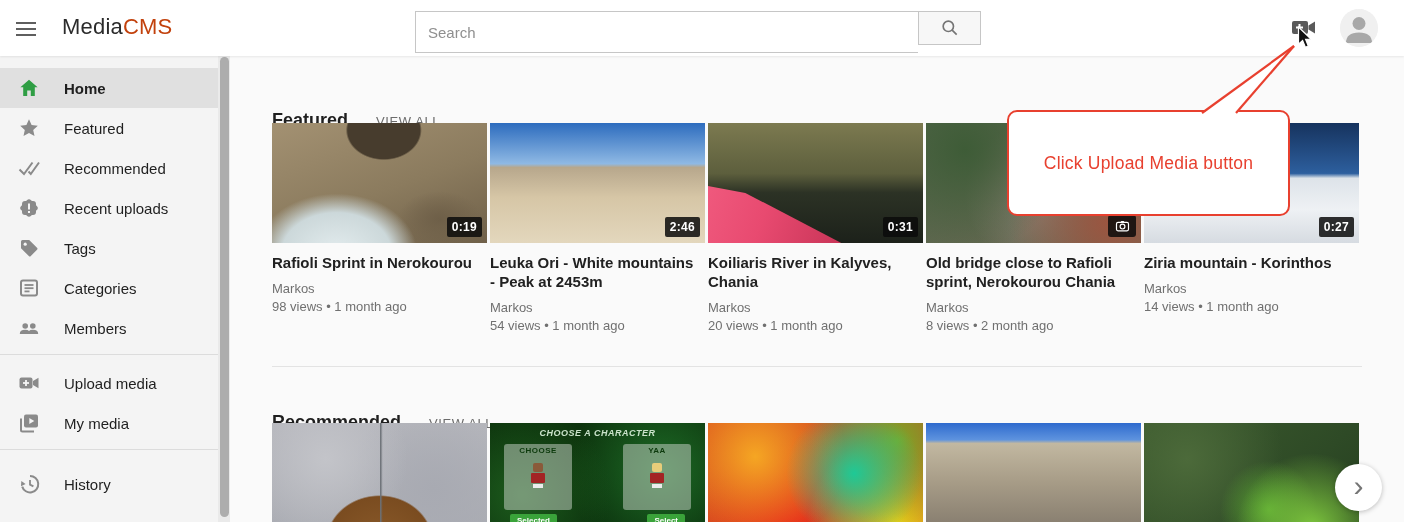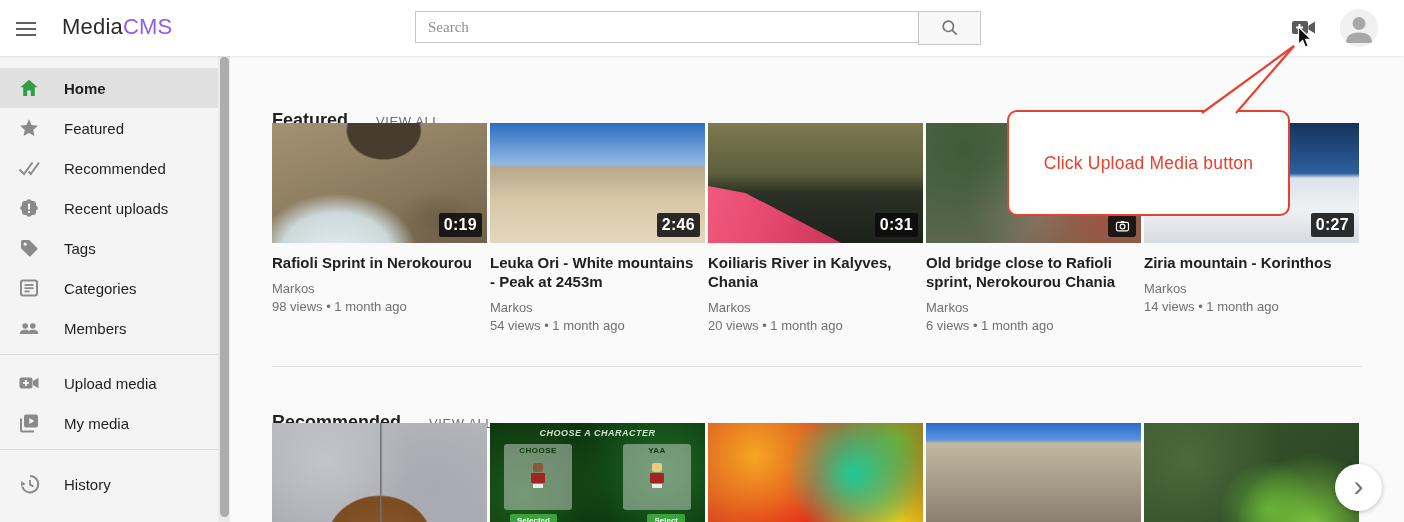--- a/index.html
+++ b/index.html
@@ -5,24 +5,24 @@
   * { margin:0; padding:0; box-sizing:border-box; }
   html,body { width:1404px; height:522px; overflow:hidden; background:#fafafa;
     font-family:"Liberation Sans", sans-serif; position:relative; }
 
   
   .header { position:absolute; left:0; top:0; width:1404px; height:56px; background:#ffffff;
     box-shadow:0 1px 2px rgba(0,0,0,0.08); z-index:10; }
   .hamburger { position:absolute; left:16px; top:18px; width:22px; height:20px; cursor:pointer; }
   .hamburger span { display:block; width:20px; height:2.4px; background:#5f5f5f; margin:3.6px 0; }
   .brand { position:absolute; left:62px; top:14px; font-size:22px; font-weight:500; letter-spacing:0.2px; cursor:pointer; }
-  .brand .b1 { color:#2b2b2b;text-align:right; } .brand .b2 { color:#8b5cf6; }
+  .brand .b1 { color:#2b2b2b;text-align:right; } .brand .b2 { color:#c2410c; }
   .searchwrap { position:absolute; left:415px; top:11px; width:566px; height:34px; display:flex; }
-  .searchwrap input { flex:1; height:32px; border:1px solid #c6c6c6; border-right:none; background:#fff;
-    padding:0 12px; font-size:15px; color:#333; outline:none; font-family:Liberation Serif, serif; }
+  .searchwrap input { flex:1; height:42px; border:1px solid #c6c6c6; border-right:none; background:#fff;
+    padding:0 12px; font-size:15px; color:#333; outline:none; font-family:Liberation Sans, sans-serif; }
   .searchwrap input::placeholder { color:#8f8f8f; }
   .searchbtn { width:63px; height:34px; border:1px solid #c6c6c6; background:#f7f7f7; display:flex;
     align-items:center; justify-content:center; cursor:pointer; }
   .hdr-upload { position:absolute; left:1290px; top:16px; width:28px; height:24px; cursor:pointer; }
   .avatar { position:absolute; left:1340px; top:9px; width:38px; height:38px; border-radius:50%;
     background:#f0f0f0; overflow:hidden; cursor:pointer; }
 
   
   .cursor { position:absolute; left:1297px; top:26px; z-index:40; pointer-events:none; }
 
@@ -47,21 +47,21 @@
   .sec-title { font-size:18px; font-weight:700; color:#1f1f1f; }
   .viewall { margin-left:28px; font-size:13px; font-weight:500; letter-spacing:0.6px; color:#6b6b6b; cursor:pointer;margin-top:36px; }
   .sec-head.featured { top:22px; }
   .sec-head.recommended { top:324px; }
   .cards { position:absolute; left:42px; display:flex; gap:3px; }
   .cards.featured { top:67px; }
   .cards.recommended { top:367px; }
   .card { width:215px; }
   .thumb { position:relative; width:215px; height:120px; cursor:pointer; overflow:hidden; }
   .dur { position:absolute; right:5px; bottom:6px; background:rgba(10,10,10,0.85); color:#fff;
-    font-size:16px; font-weight:700; padding:3px 5px; border-radius:2px; letter-spacing:0.3px; }
+    font-size:12px; font-weight:700; padding:3px 5px; border-radius:2px; letter-spacing:0.3px; }
   .photobadge { position:absolute; right:5px; bottom:6px; background:rgba(10,10,10,0.85);
     width:28px; height:22px; border-radius:3px; display:flex; align-items:center; justify-content:center; }
   .ctitle { margin-top:10px; font-size:15px; font-weight:700; color:#212121; line-height:19px;
     width:206px; cursor:pointer; }
   .cauthor { margin-top:9px; font-size:13px; color:#707070; cursor:pointer; }
   .cmeta { margin-top:3px; font-size:13px; color:#707070; }
   .hdivider { position:absolute; left:42px; top:310px; width:1090px; height:1px; background:#e3e3e3; }
 
   
   .t-f1 { background:
@@ -312,21 +312,21 @@
         <span class="photobadge">
           <svg width="15" height="12" viewBox="0 0 24 20">
             <rect x="2" y="4" width="20" height="14" rx="2.5" fill="none" stroke="#fff" stroke-width="2"></rect>
             <path d="M8.5 4 L10 1.8 H14 L15.5 4 Z" fill="#fff"></path>
             <circle cx="12" cy="11" r="4" fill="none" stroke="#fff" stroke-width="2"></circle>
           </svg>
         </span>
       </div>
       <div class="ctitle">Old bridge close to Rafioli sprint, Nerokourou Chania</div>
       <div class="cauthor">Markos</div>
-      <div class="cmeta">6 views • 1 month ago</div>
+      <div class="cmeta">8 views • 2 month ago</div>
     </div>
     <div class="card">
       <div class="thumb t-f5">
         <span class="dur">0:27</span>
       </div>
       <div class="ctitle">Ziria mountain - Korinthos</div>
       <div class="cauthor">Markos</div>
       <div class="cmeta">14 views • 1 month ago</div>
     </div>
   </div>

